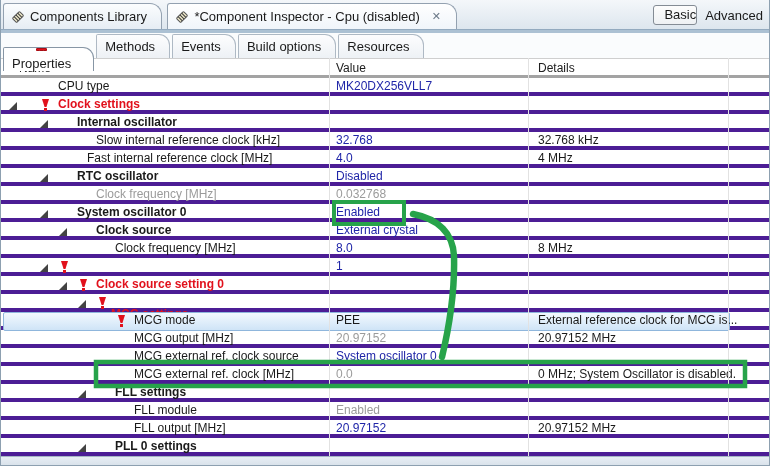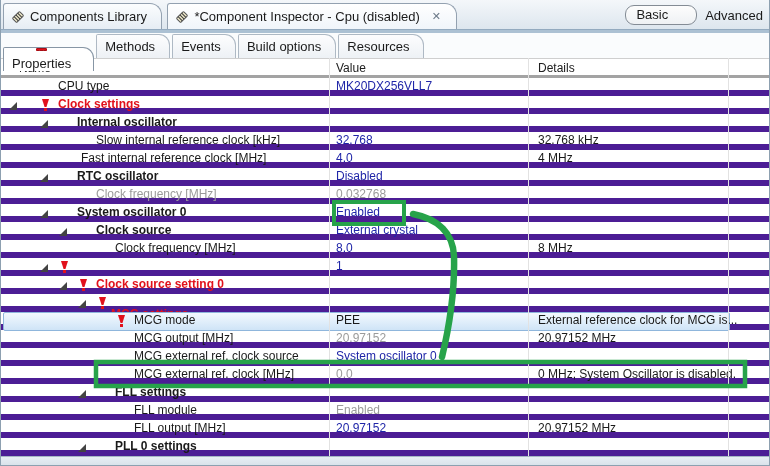--- a/index.html
+++ b/index.html
@@ -22,21 +22,21 @@
     font-size:13px; border:1px solid #93a1b0; border-bottom:none;
     border-radius:3px 12px 0 0; background:linear-gradient(#fbfdfe,#e6edf4);
     cursor:default;
   }
   .etab.active{background:linear-gradient(#ffffff,#f0f5fa);text-align:right;}
   .etab .close{font-size:11px; font-weight:bold; color:#6b7988; margin-left:6px; padding:0 1px; cursor:pointer;}
   .comp-icon{display:inline-block; width:14px; height:14px;}
   .bluestrip{height:4px; background:#acc1d3; border-top:1px solid #93aabf;}
   .viewmode{position:absolute; top:5px; right:6px; display:flex; align-items:center; gap:8px; font-size:13px;}
   .basic-btn{
-    display:inline-block; padding:1px 28px 2px 10px; border:1px solid #848c95; border-radius:9px;
+    display:inline-block; padding:1px 0 2px 10px; border:1px solid #848c95; border-radius:3px;
     background:linear-gradient(#fdfdfd,#eef1f4); cursor:pointer;
   }
   .adv-lbl{cursor:pointer;}
   
   .innertabs{position:relative; height:25px; background:#fafcfd; white-space:nowrap; border-bottom:0;}
   .itab{
     display:inline-flex; align-items:center; gap:5px; height:24px; margin-top:1px; margin-left:2px;
     padding:0 14px 0 8px; font-size:13px;
     border:1px solid #aeb9c4; border-bottom:none; border-radius:2px 11px 0 0;
     background:linear-gradient(#fdfdfe,#edf1f5); cursor:pointer;
@@ -51,21 +51,21 @@
     color:#fff; font-size:8px; font-weight:bold; line-height:11px; text-align:center;
   }
   
   .ptable{position:relative; height:398px; background:#fff;}
   .vline{position:absolute; top:0; bottom:0; width:1px; background:#e2e2e2; z-index:3; pointer-events:none;}
   .thead{position:relative; height:20px; border-top:1px solid #cfcfcf; border-bottom:3px solid #a3a3a3; line-height:18px; color:#202020;}
   .thead .hname{position:absolute; left:18px;}
   .thead .hvalue{position:absolute; left:335px;}
   .thead .hdetails{position:absolute; left:537px;}
   .rows{position:relative;}
-  .prow{position:relative; height:18px; border-bottom:6px solid #4c1d95; line-height:17px;}
+  .prow{position:relative; height:18px; border-bottom:4px solid #4c1d95; line-height:17px;}
   .prow.selected::before{
     content:""; position:absolute; left:2px; top:0; width:725px; height:17px;
     background:linear-gradient(#f3f9fe,#cfe4f7); border:1px solid var(--selb,#8fb6dc); border-radius:2px;
   }
   .tri{
     position:absolute; top:6px; width:8px; height:8px; background:#434343;
     clip-path:polygon(100% 0,100% 100%,0 100%); cursor:pointer;
   }
   .excl{position:absolute; top:3px; width:7px; height:12px;}
   .excl::before{
@@ -163,21 +163,21 @@
           <span class="nlab bold" style="left: 76px;">Internal oscillator</span>
           <div class="vcell blue"></div>
           <div class="dcell"></div>
         </div>
         <div class="prow">
           <span class="nlab normal" style="left: 95px; text-align: right;">Slow internal reference clock [kHz]</span>
           <div class="vcell blue">32.768</div>
           <div class="dcell">32.768 kHz</div>
         </div>
         <div class="prow">
-          <span class="nlab normal" style="left: 80px;">Fast internal reference clock [MHz]</span>
+          <span class="nlab normal" style="left: 86px;">Fast internal reference clock [MHz]</span>
           <div class="vcell blue">4.0</div>
           <div class="dcell">4 MHz</div>
         </div>
         <div class="prow">
           <span class="tri" style="left: 39px;"></span>
           <span class="nlab bold" style="left: 76px;">RTC oscillator</span>
           <div class="vcell blue">Disabled</div>
           <div class="dcell"></div>
         </div>
         <div class="prow">

